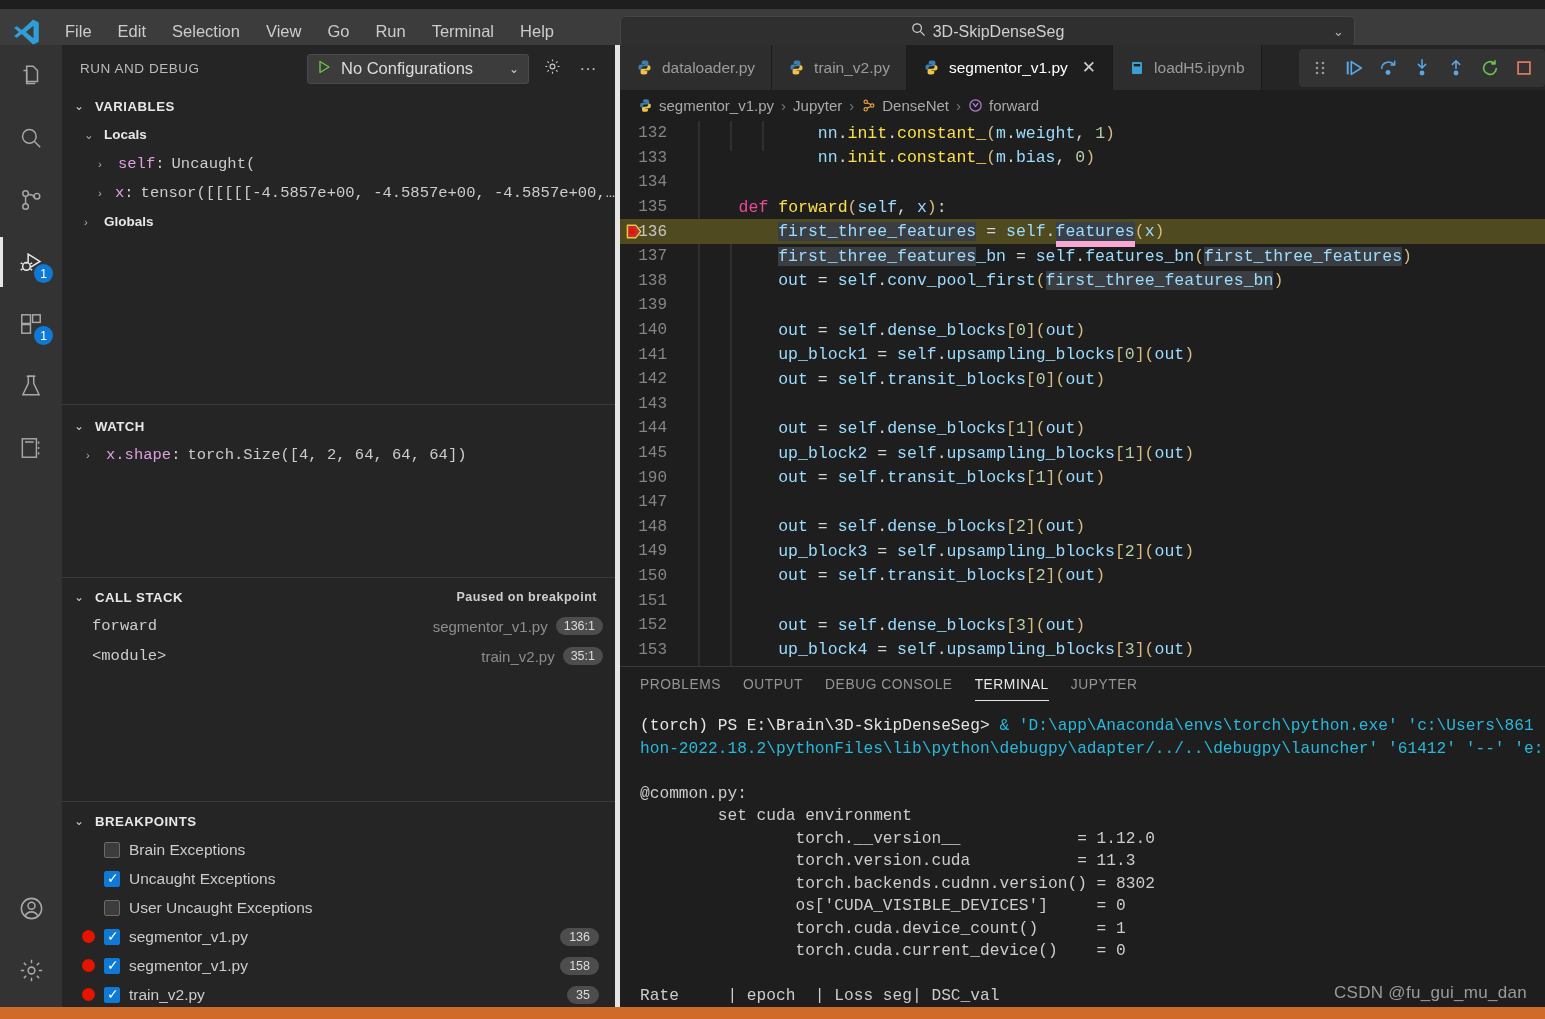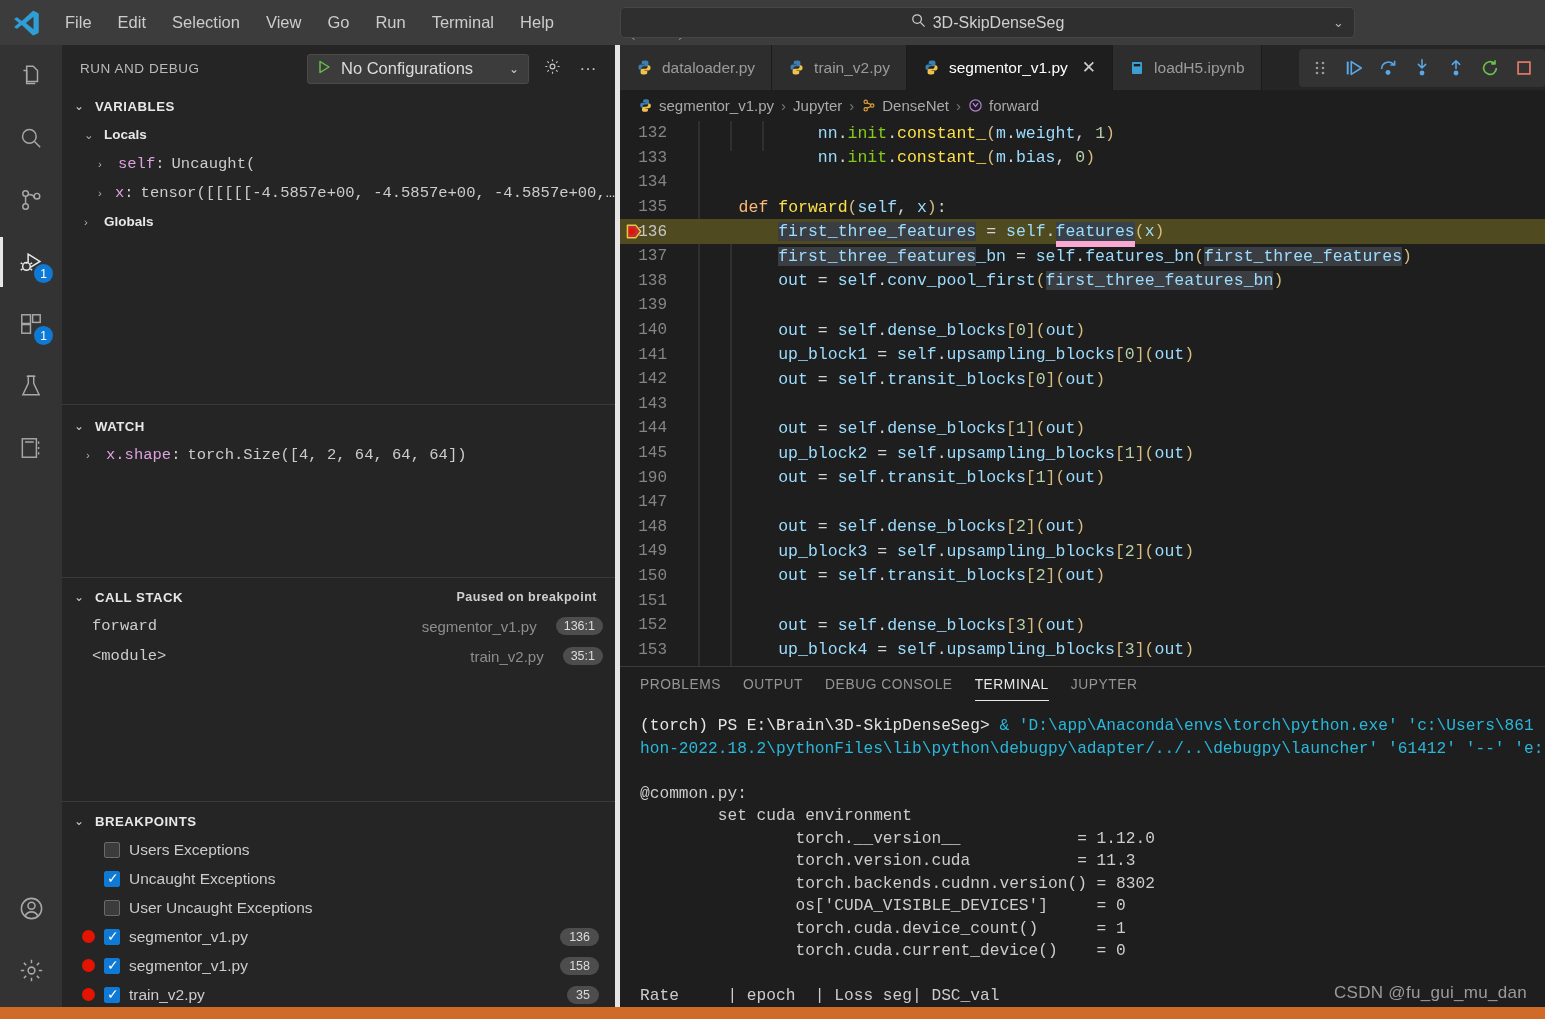--- a/index.html
+++ b/index.html
@@ -6,21 +6,21 @@
   html, body {
     width: 1545px; height: 1019px;
     background: #1e1e1e; overflow: hidden;
     font-family: "Liberation Sans", sans-serif;
     -webkit-font-smoothing: antialiased;
   }
   .app { position: relative; width: 1545px; height: 1019px; background: #1e1e1e; }
 
   
   .titlebar {
-    position: absolute; top: 0; left: 0; width: 1545px; height: 45px;
+    position: absolute; top: 9px; left: 0; width: 1545px; height: 45px;
     background: #3c3c3c; display: flex; align-items: flex-end;
   }
   .vs-logo { width: 52px; height: 45px; display: flex; align-items: center; justify-content: center; }
   .menu { display: flex; align-items: center; gap: 0px; height: 45px; }
   .menu-item {
     padding: 0 13px; height: 45px; line-height: 45px;
     color: #cccccc; font-size: 16.5px; cursor: default; white-space: nowrap;
   }
   .navbtns { display: flex; align-items: center; gap: 12px; margin-left: 58px; }
   .navbtn { color: #8a8a8a; font-size: 22px; line-height: 1; width: 26px; text-align: center; }
@@ -89,21 +89,21 @@
 
   .sec-divider { height: 1px; background: #3a3a3a; margin: 6px 0 0 0; }
 
   .cs-row {
     display: flex; align-items: center; height: 30px; padding: 0 12px 0 30px; gap: 8px;
   }
   .cs-name { color: #cccccc; font-family: "Liberation Mono", monospace; font-size: 15.5px; }
   .cs-file { margin-left: auto; color: #8d8d8d; font-size: 15px; font-family: "Liberation Sans", sans-serif; }
   .cs-pos {
     background: #4d4d4d; color: #dcdcdc; border-radius: 9px; font-size: 12.5px;
-    padding: 2px 8px; min-width: 34px; text-align: center; margin-left: 11px;
+    padding: 2px 8px; min-width: 34px; text-align: center;
   }
 
   .bp-row { display: flex; align-items: center; height: 29px; padding-left: 20px; gap: 9px; }
   .bp-dot { width: 13px; height: 13px; border-radius: 50%; background: #e51400; flex: 0 0 auto; }
   .bp-dot.empty { background: transparent; }
   .cbox {
     width: 16px; height: 16px; border-radius: 2px; background: #3c3c3c; border: 1px solid #6b6b6b;
     flex: 0 0 auto; position: relative;
   }
   .cbox.on { background: #0e7ad6; border-color: #0e7ad6; }
@@ -141,24 +141,24 @@
   .code-wrap { position: relative; height: 545px; overflow: hidden; background: #1e1e1e; }
   .code-line { position: relative; height: 24.6px; display: flex; align-items: center; font-family: "Liberation Mono", monospace; font-size: 16.5px; }
   .code-line.hl { background: #4f4a1f; }
   .ln {
     width: 65px; text-align: right; padding-right: 18px; color: #858585; font-size: 16px; flex: 0 0 auto;
     font-family: "Liberation Mono", monospace;
   }
   .code-line.hl .ln { color: #c6c6c6; }
   .guides { position: absolute; left: 65px; top: 0; bottom: 0; width: 130px; pointer-events: none; }
   .code-txt { white-space: pre; color: #d4d4d4; padding-left: 14px; }
-  .k  { color: #fdba74; }   
+  .k  { color: #ec4899; }   
   .fn { color: #fde047; }   
   .id { color: #9cdcfe; }   
-  .at { color: #84cc16; }   
+  .at { color: #fde047; }   
   .nm { color: #b5cea8; }   
   .br { color: #d7ba7d; }   
   .pn { color: #d4d4d4; }   
   .sel { background: #3a3d41; }
   .hover-link { background: #38404a; border-bottom: 6px solid #f9a8d4; }
   .bp-marker {
     position: absolute; left: 6px; top: 4px; width: 17px; height: 17px;
   }
 
   
@@ -360,21 +360,21 @@
     </div>
 
     <div class="sec-divider" style="margin-top:130px"></div>
     <div class="section-title" style="margin-top:5px">
       <span class="twisty">⌄</span>
       <span>BREAKPOINTS</span>
     </div>
     <div class="bp-row">
       <span class="bp-dot empty"></span>
       <span class="cbox"></span>
-      <span class="bp-label">Users Exceptions</span>
+      <span class="bp-label">Brain Exceptions</span>
     </div>
     <div class="bp-row">
       <span class="bp-dot empty"></span>
       <span class="cbox on"></span>
       <span class="bp-label">Uncaught Exceptions</span>
     </div>
     <div class="bp-row">
       <span class="bp-dot empty"></span>
       <span class="cbox"></span>
       <span class="bp-label">User Uncaught Exceptions</span>

